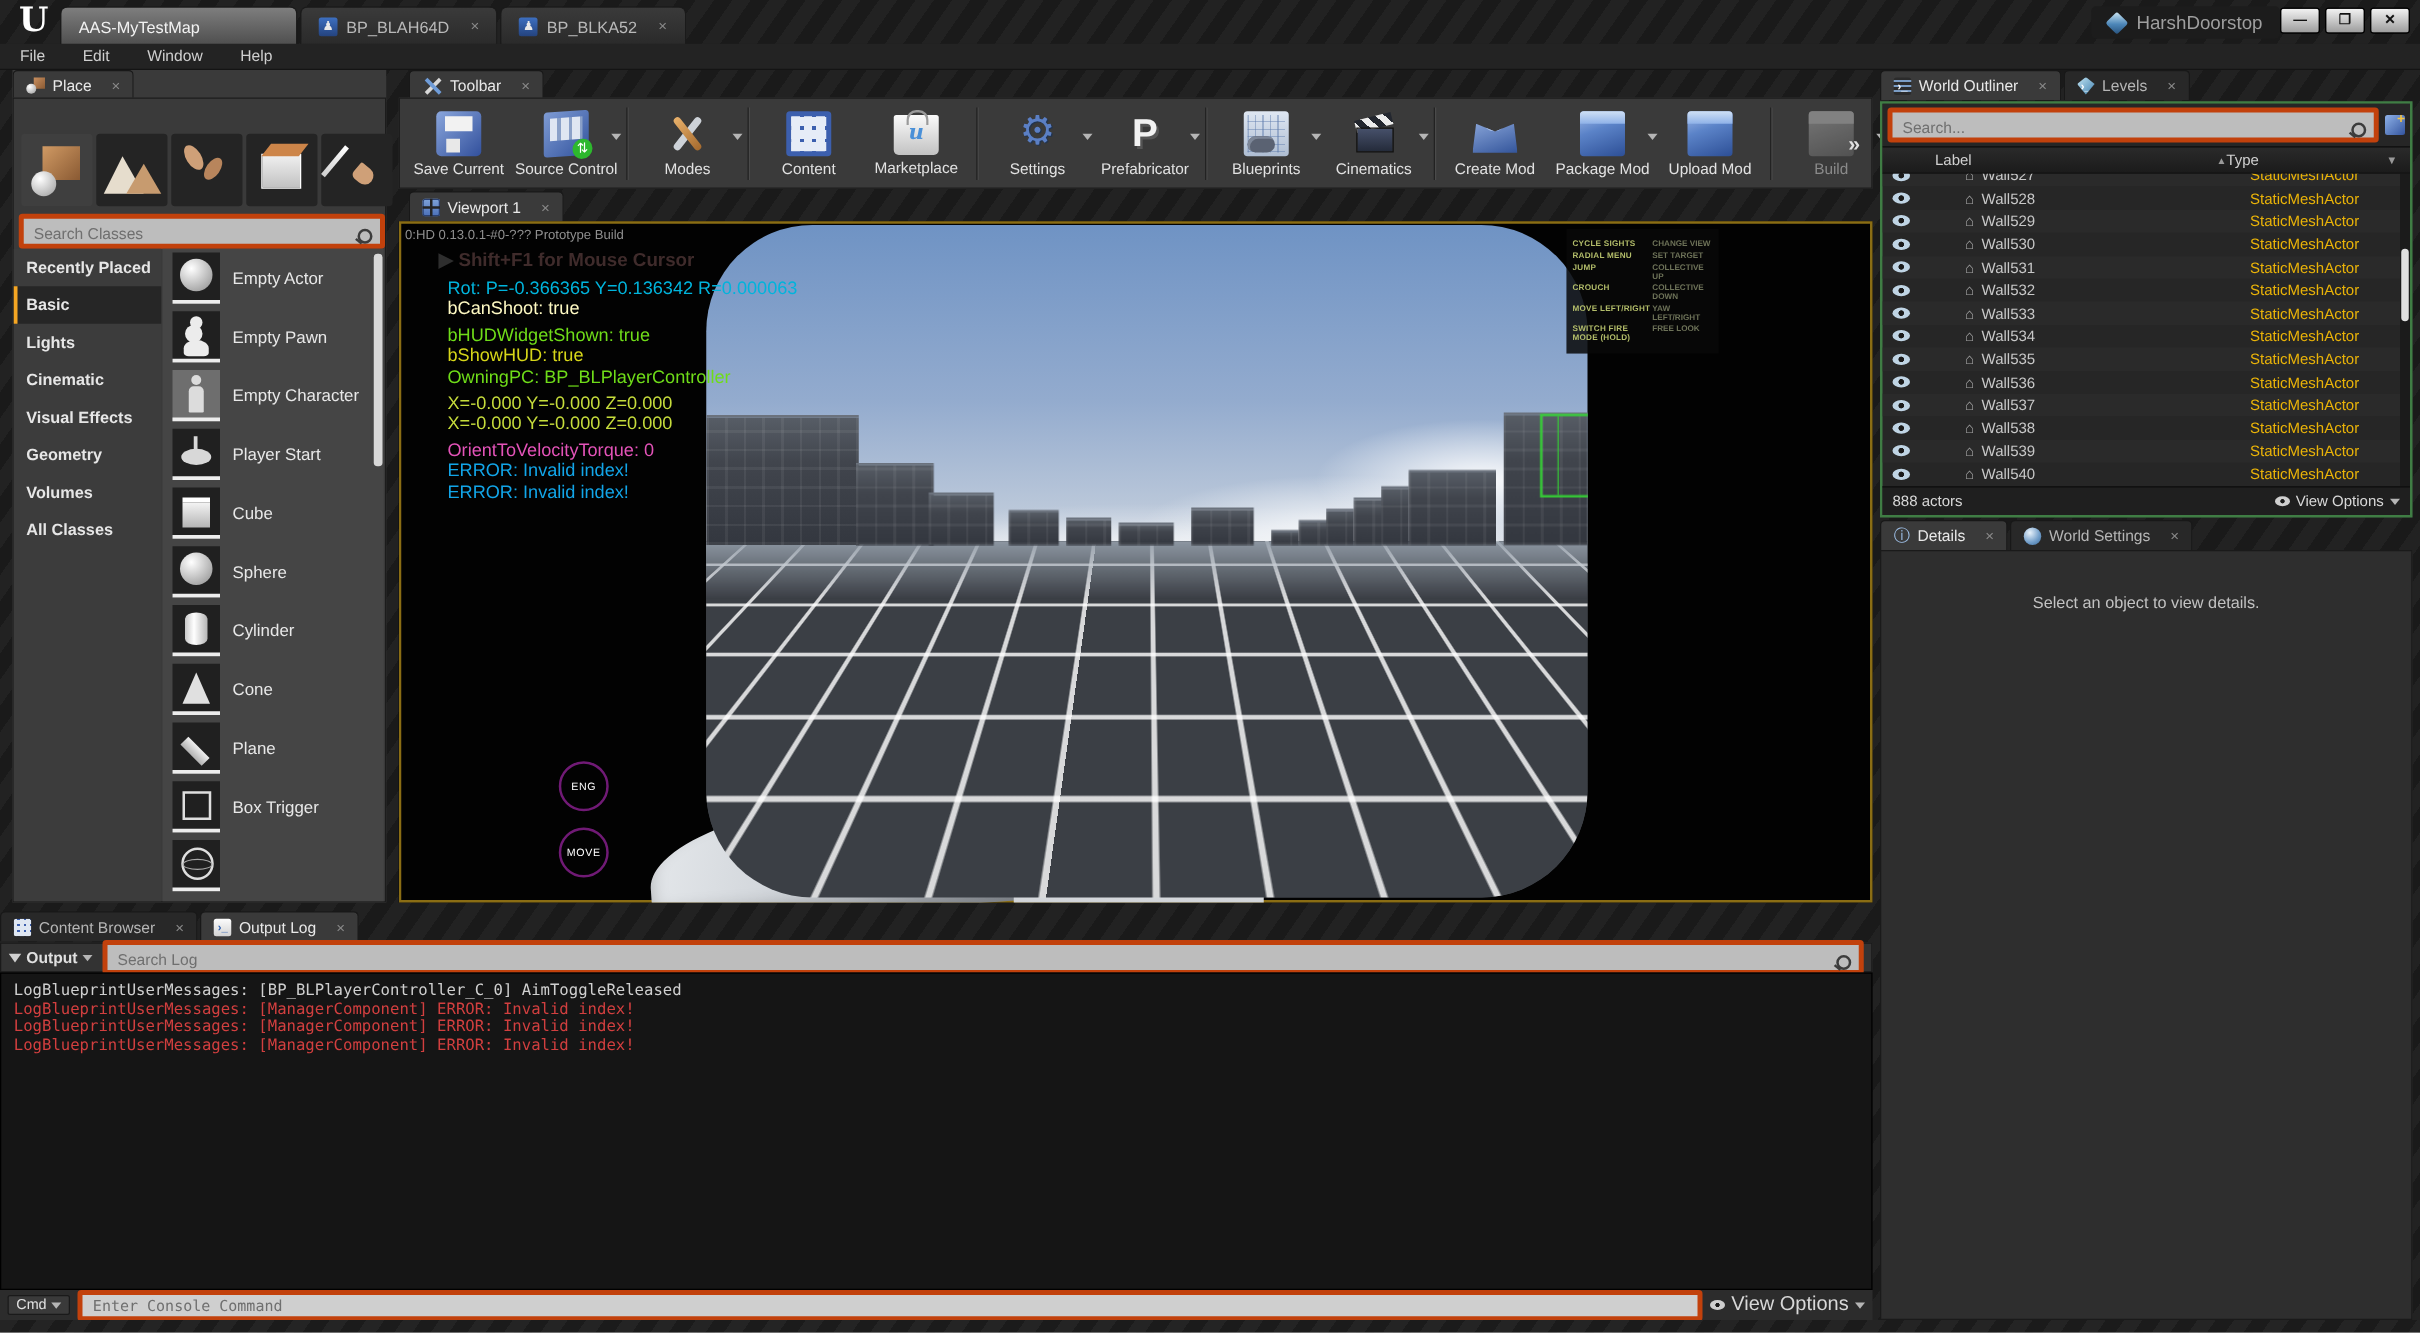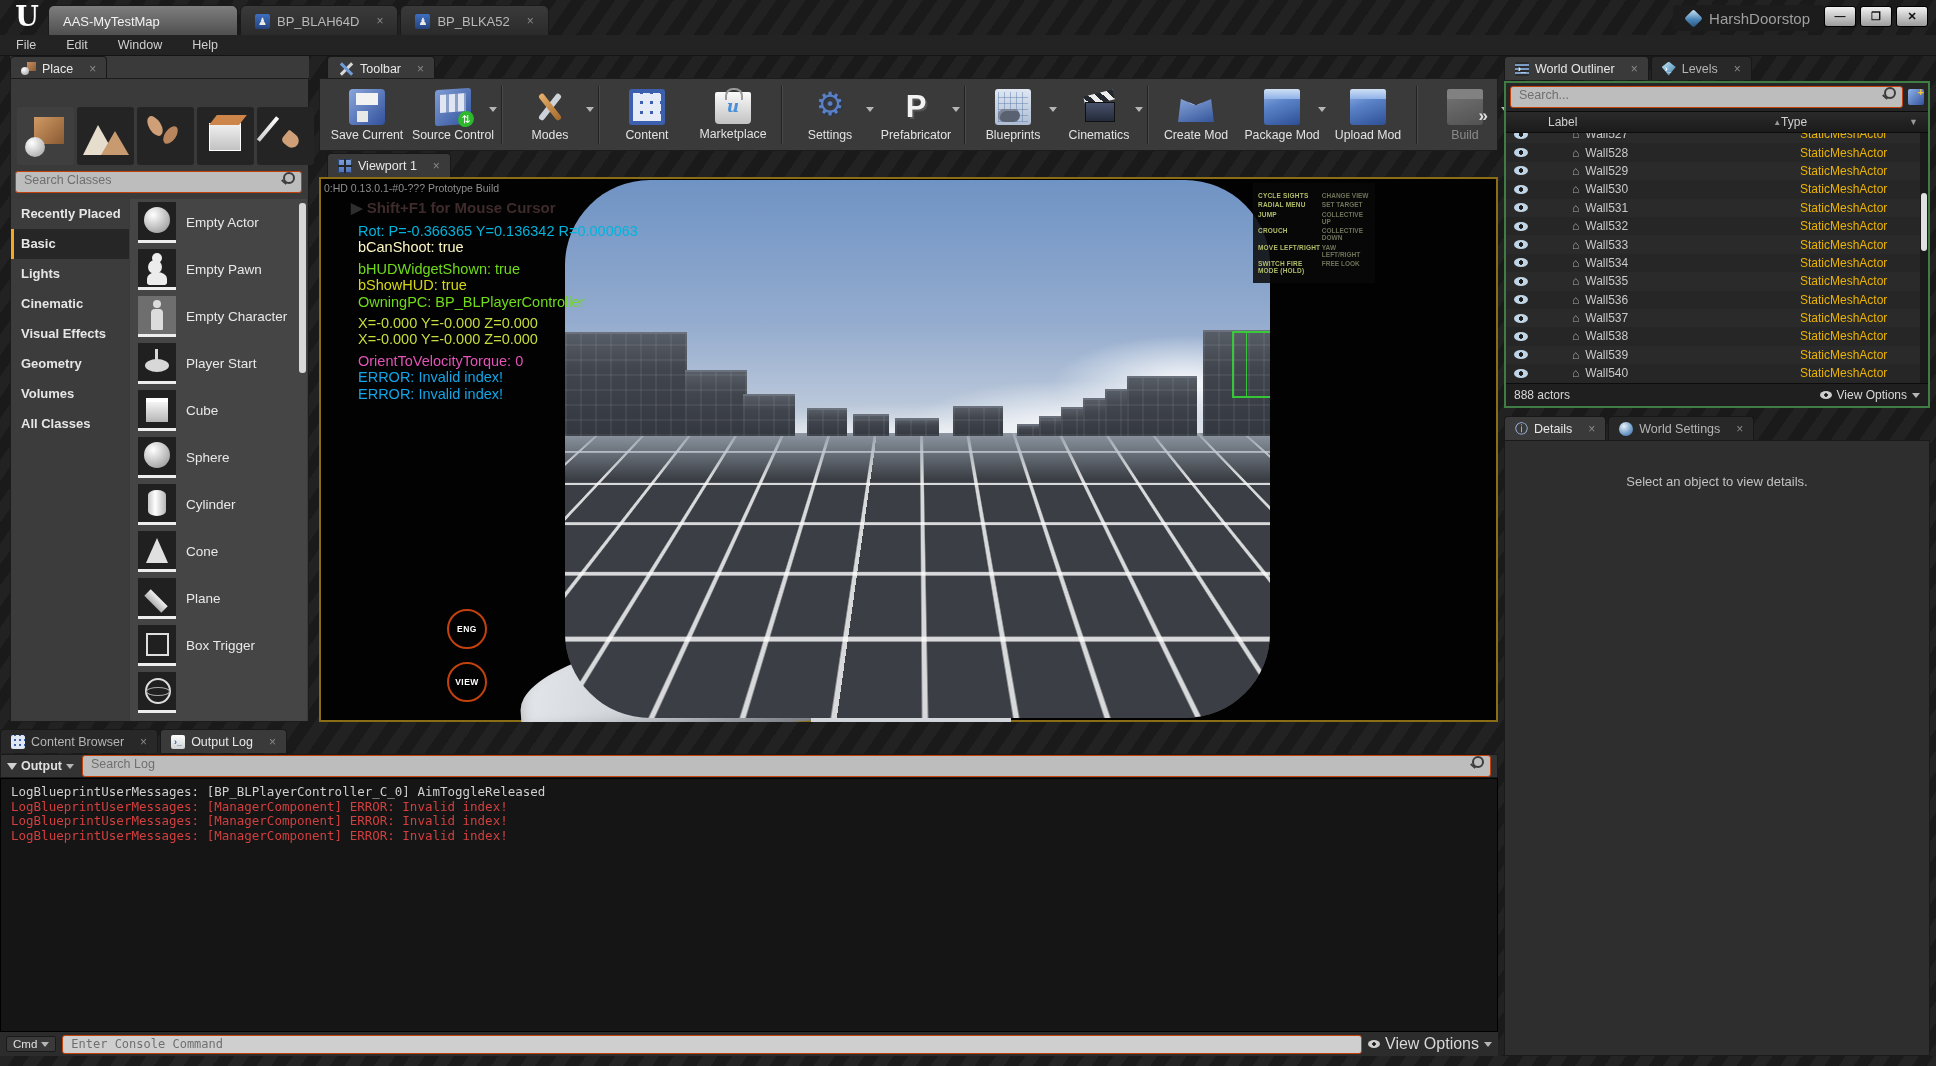--- a/index.html
+++ b/index.html
@@ -50,21 +50,21 @@
   .m1::before{right:10px;top:10px;width:30px;height:27px;background:linear-gradient(135deg,#d09a64,#8a5a33)}
   .m1::after{left:8px;bottom:8px;width:20px;height:20px;border-radius:50%;background:radial-gradient(circle at 35% 30%,#fff,#9a9a9a)}
   .m2::before{left:6px;bottom:10px;border-left:15px solid transparent;border-right:17px solid transparent;border-bottom:30px solid #e6ddcd}
   .m2::after{left:24px;bottom:10px;border-left:14px solid transparent;border-right:14px solid transparent;border-bottom:24px solid #c79b6f}
   .m3::before{left:12px;top:8px;width:12px;height:22px;border-radius:50%;background:#cfa078;transform:rotate(-32deg)}
   .m3::after{left:28px;top:18px;width:11px;height:20px;border-radius:50%;background:#b8855c;transform:rotate(35deg)}
   .m4::before{left:12px;top:16px;width:30px;height:26px;background:linear-gradient(#f0f0f0,#c2c2c2);border:1px solid #fff}
   .m4::after{left:12px;top:8px;width:30px;height:10px;background:#cd8549;transform:skewX(-38deg);transform-origin:left bottom}
   .m5::before{left:9px;top:7px;width:4px;height:30px;background:linear-gradient(#fff,#cfcfcf);transform:rotate(40deg)}
   .m5::after{left:26px;top:26px;width:16px;height:14px;background:#cfa078;border-radius:2px 10px 10px 6px;transform:rotate(40deg)}
-  .searchbox{display:flex;align-items:flex-start;background:#bdbdbd;border:1px solid #c2410c;border-radius:3px;height:20px;padding:0 6px}
+  .searchbox{display:flex;align-items:flex-end;background:#bdbdbd;border:4px solid #c2410c;border-radius:3px;height:20px;padding:0 6px}
   .searchbox input{flex:1;border:none;background:transparent;font-size:12.5px;color:#333;outline:none;font-family:"Liberation Sans",sans-serif}
   .searchbox input::placeholder{color:#6f6f6f}
   .mag{width:8px;height:8px;border:2px solid #3c3c3c;border-radius:50%;position:relative;flex:none}
   .mag::after{content:"";position:absolute;left:-4px;top:7px;width:6px;height:2px;background:#3c3c3c;transform:rotate(40deg)}
   #placesearch{position:absolute;left:4px;top:92px;width:273px}
   #cats{position:absolute;left:0;top:120px;width:118px;bottom:0;background:#3c3c3c}
   .cat{height:30px;line-height:30px;padding-left:10px;font-size:13px;font-weight:bold;color:#e6e6e6;position:relative}
   .cat.active{background:#262626;border-left:3px solid #f5a623;padding-left:7px}
   #items{position:absolute;left:119px;top:120px;right:1px;bottom:0;background:#454545;overflow:hidden}
   .pitem{height:47px;display:flex;align-items:center;gap:10px;padding-left:8px}
@@ -167,22 +167,22 @@
   #xhair .re{left:42px;top:10px;width:4px;height:16px}
   #buildinfo{position:absolute;left:5px;top:5px;font-size:10.5px;color:#8f8f8f}
   #mousehint{position:absolute;left:32px;top:22px;font-size:15px;font-weight:bold;color:#3f2b2b}
   #mousehint::before{content:"▶  ";color:#2e2e2e}
   #hud{position:absolute;left:39px;top:46px;font-weight:normal;font-size:14.5px;line-height:16.4px}
   .hudline.gap{margin-top:5px}
   #keybinds{position:absolute;left:934px;top:6px;width:112px;background:rgba(8,8,8,.85);padding:6px 5px}
   .kbrow{display:flex;margin:2.5px 0}
   .kba{width:57%;font-size:6.5px;font-weight:bold;color:#b3bd6a;letter-spacing:.2px}
   .kbb{width:43%;font-size:6.5px;font-weight:bold;color:#6d7258}
-  .gauge{position:absolute;width:36px;height:36px;border:2px solid #c2410c;border-radius:50%;
-         color:#fff;font-size:8.5px;font-weight:bold;display:flex;align-items:center;justify-content:center;letter-spacing:.5px}
+  .gauge{position:absolute;width:36px;height:36px;border:2px solid #701a75;border-radius:50%;
+         color:#fff;font-size:8.5px;font-weight:normal;display:flex;align-items:center;justify-content:center;letter-spacing:.5px}
   #g-eng{left:128px;top:432px}
   #g-hull{left:128px;top:485px}
   #wing{position:absolute;left:200px;top:458px;width:310px;height:95px;transform:rotate(-4deg);
         background:linear-gradient(105deg,#e6e9ec 0%,#c6cbd1 55%,#9aa0a8 100%);
         border-radius:100% 45% 0 0 / 100% 100% 0 0;box-shadow:inset 0 -10px 14px rgba(0,0,0,.25)}
   #wing2{position:absolute;left:492px;top:523px;width:200px;height:26px;background:linear-gradient(#f0f1f2,#c9cdd2);
          border-radius:70% 100% 0 0/100% 100% 0 0}
   
   #right{position:absolute;left:1504px;top:56px;width:426px;height:1000px}
   #outbox{position:absolute;left:0;top:25px;width:422px;border:2px solid #3f7d44;background:#262626}
@@ -588,21 +588,21 @@
           <span class="kba">MOVE LEFT/RIGHT</span>
           <span class="kbb">YAW LEFT/RIGHT</span>
         </div>
 
         <div class="kbrow">
           <span class="kba">SWITCH FIRE MODE (HOLD)</span>
           <span class="kbb">FREE LOOK</span>
         </div>
       </div>
     <div class="gauge" id="g-eng">ENG</div>
-    <div class="gauge" id="g-hull">VIEW</div>
+    <div class="gauge" id="g-hull">MOVE</div>
   </div>
 </div>
 
 <div id="right">
   <div class="tabrow">
 
       <div class="ptab active">
         <span class="ol-ic" style="background: repeating-linear-gradient(rgb(43, 43, 43) 0px, rgb(43, 43, 43) 2px, rgb(122, 156, 196) 2px, rgb(122, 156, 196) 4px); color: rgb(255, 255, 255);"></span>
         <span>World Outliner</span>
         <span class="x"></span>

